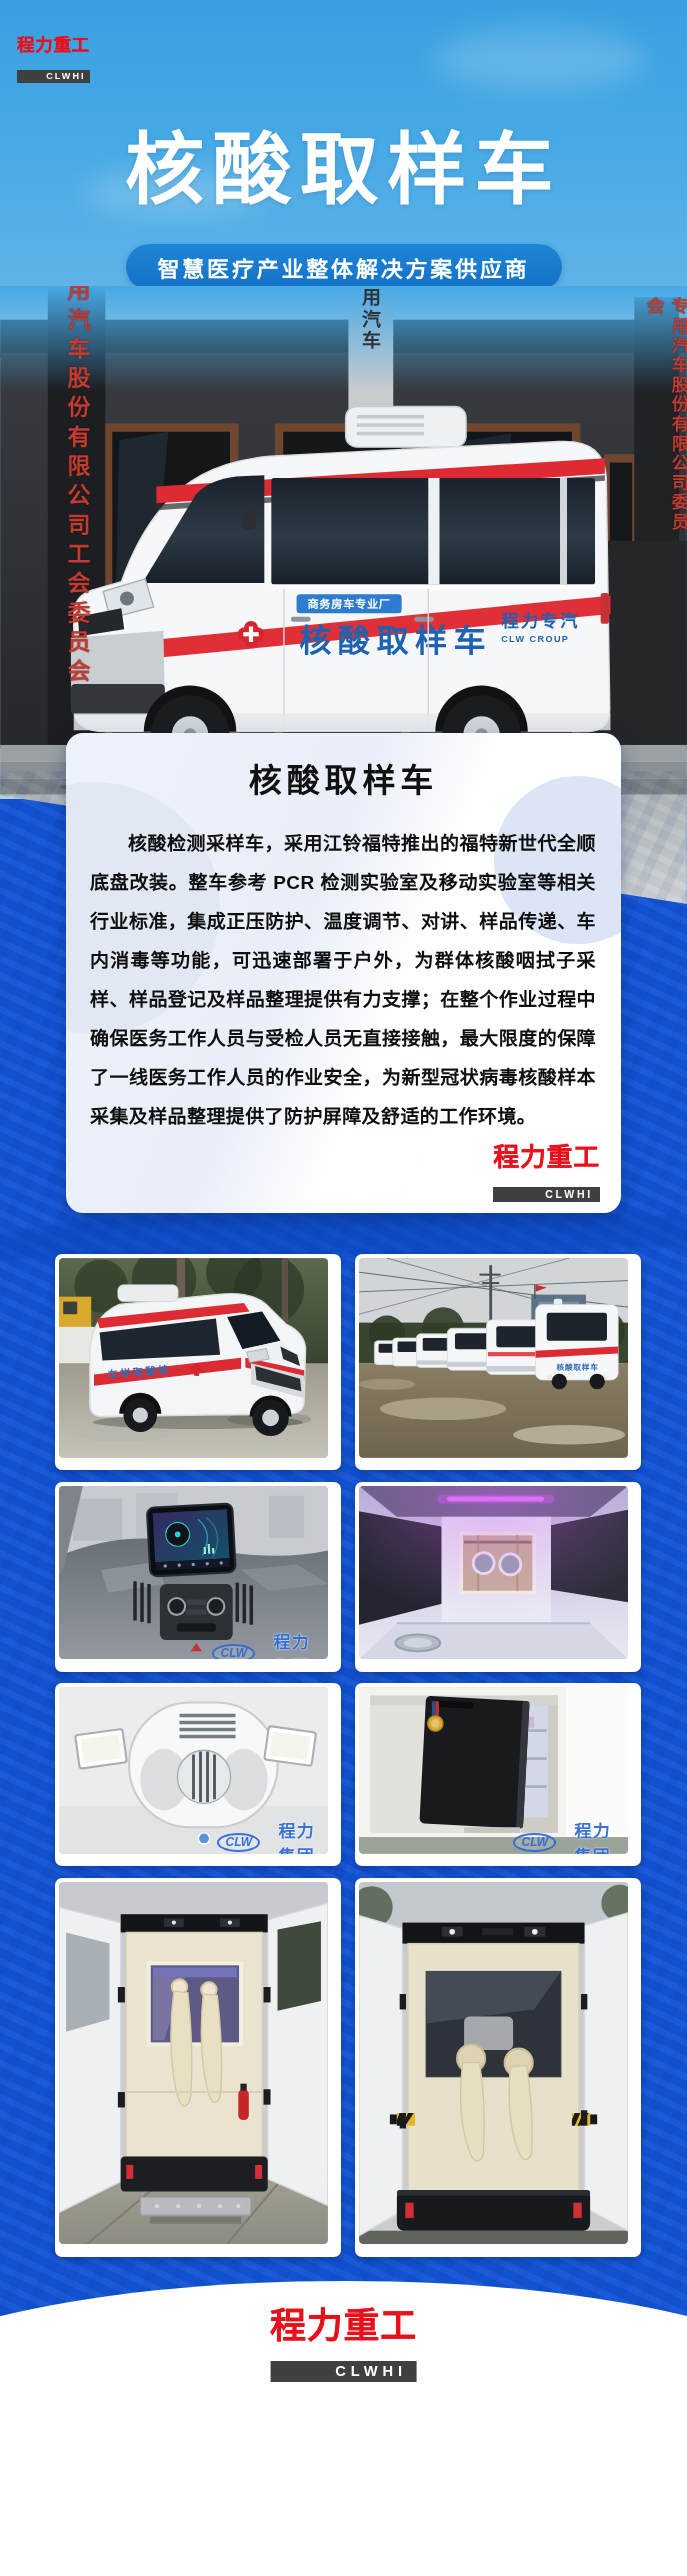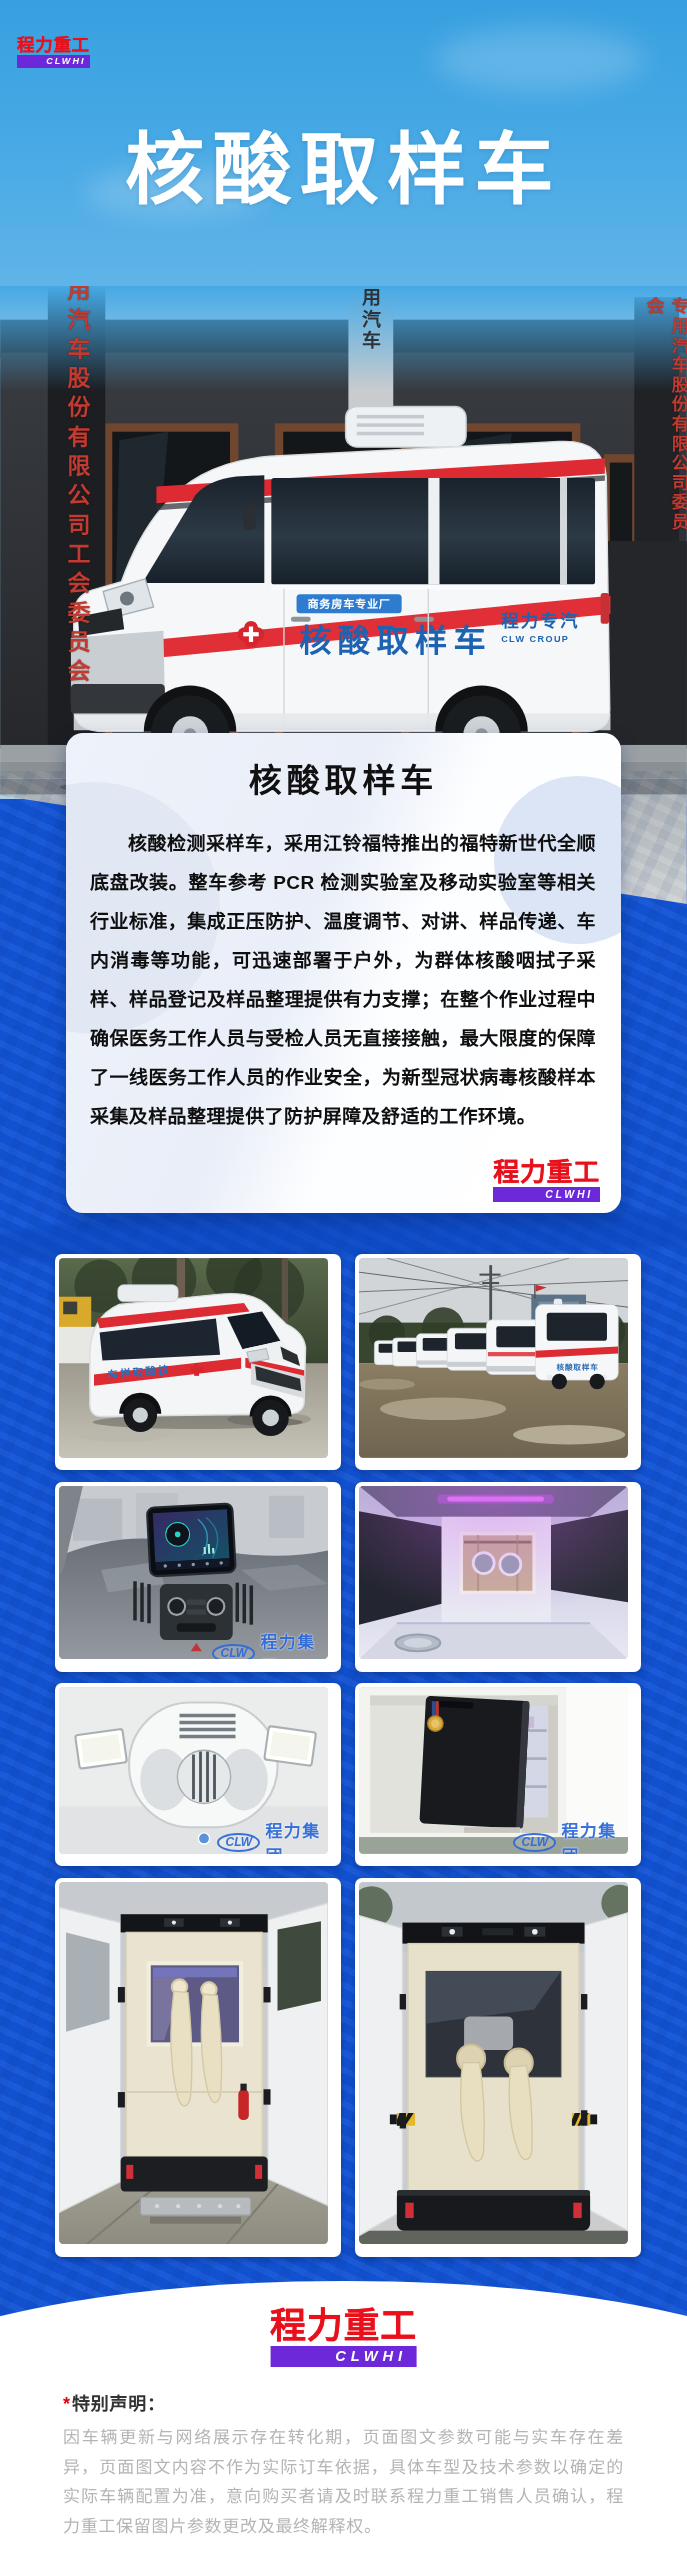--- a/index.html
+++ b/index.html
@@ -7,21 +7,21 @@
 
   
   .sky{position:absolute;top:0;left:0;width:687px;height:799px;
     background:linear-gradient(180deg,#38a0e0 0%,#47a9e5 18%,#63b5e8 38%,#8fc8ea 60%,#b5d8ec 100%);}
   .cloud{position:absolute;border-radius:50%;background:rgba(255,255,255,.18);filter:blur(12.6px);}
 
   
   .logo{display:inline-block;text-align:right;}
   .logo-cn{color:#e8101b;font-weight:900;line-height:1.05;letter-spacing:0.7px;
     text-shadow:0 0 0.7px #e8101b;white-space:nowrap;}
-  .logo-en{background:#6d28d9;color:#fff;font-weight:800;font-style:italic;line-height:1.25;margin-top:1px;}
+  .logo-en{background:#404040;color:#fff;font-weight:800;line-height:1.25;margin-top:16px;}
   .logo--top{position:absolute;left:17px;top:36px;}
   .logo--top .logo-cn{font-size:17.5px;}
   .logo--top .logo-en{font-size:9px;letter-spacing:2.1px;padding:0.7px 4.2px;}
   .logo--card{position:absolute;right:21px;bottom:11.2px;}
   .logo--card .logo-cn{font-size:26px;}
   .logo--card .logo-en{font-size:10.5px;letter-spacing:2.8px;padding:0.7px 7px;}
   .logo--bottom{position:absolute;left:50%;top:2307px;transform:translateX(-50%);z-index:6;}
   .logo--bottom .logo-cn{font-size:36px;}
   .logo--bottom .logo-en{font-size:14.7px;letter-spacing:4.9px;padding:1.4px 9.8px;}
 
@@ -74,21 +74,21 @@
   .cell{position:absolute;background:#fff;border-radius:7px;padding:4.2px;
     box-shadow:0 2.8px 7px rgba(4,24,80,.35);}
   .cell-inner{position:relative;width:269px;border-radius:4.2px;overflow:hidden;background:#ccc;}
   .r1{top:1254px;height:208px;} .r1 .cell-inner{height:200px;}
   .r2{top:1482px;height:182px;} .r2 .cell-inner{height:173px;}
   .r3{top:1683px;height:175px;} .r3 .cell-inner{height:167px;}
   .r4{top:1878px;height:371px;} .r4 .cell-inner{height:362px;}
   .colL{left:55px;width:278px;} .colR{left:355px;width:278px;}
   .cell svg{display:block;}
 
-  .wm{position:absolute;display:flex;align-items:center;gap:5px;opacity:.95;}
+  .wm{position:absolute;display:flex;align-items:center;gap:18px;opacity:.95;}
   .wm-clw{font-weight:800;font-style:italic;font-size:12px;color:#2f6bd8;
     border:2.1px solid #2f6bd8;border-radius:50%;padding:0.7px 6.3px;background:rgba(255,255,255,.12);}
   .wm-cn{font-size:17px;font-weight:800;color:#2f6bd8;letter-spacing:1.4px;
     text-shadow:0 0 2.1px rgba(255,255,255,.9),0 0 0.7px #fff;}
 
   
   .bottom-curve{position:absolute;left:-147px;top:2281px;width:982px;height:323px;background:#ffffff;
     border-radius:491px 491px 0 0 / 123px 123px 0 0;z-index:5;}
   .footer-text{position:absolute;left:63px;top:2389px;width:561px;z-index:6;}
   .footer-head{font-size:18px;font-weight:800;color:#333;letter-spacing:0.7px;margin-bottom:8.4px;}
@@ -104,20 +104,21 @@
     <div class="cloud" style="left:435px;top:28px;width:210px;height:63px;"></div>
     <div class="cloud" style="left:84px;top:168px;width:182px;height:49px;"></div>
   </div>
 
   <div class="logo logo--top">
     <div class="logo-cn">程力重工</div>
     <div class="logo-en">CLWHI</div>
   </div>
 
   <div class="hero-title">核酸取样车</div>
+  <div class="hero-pill">智慧医疗产业整体解决方案供应商</div>
 
   <div class="hero-photo">
     <svg width="687" height="618" viewBox="0 0 980 882">
       <defs>
         <linearGradient id="hskyg" x1="0" y1="0" x2="0" y2="1">
           <stop offset="0" stop-color="#aecfe3"></stop>
             <stop offset="1" stop-color="#cfe0ea"></stop>
         </linearGradient>
         <linearGradient id="hfacade" x1="0" y1="0" x2="0" y2="1">
           <stop offset="0" stop-color="#383b40"></stop>
@@ -621,19 +622,15 @@
           <rect x="317" y="326" width="9" height="22" fill="#1a1c1f"></rect>
       </svg>
     </div>
   </div>
 
   <div class="bottom-curve"></div>
   <div class="logo logo--bottom">
     <div class="logo-cn">程力重工</div>
     <div class="logo-en">CLWHI</div>
   </div>
-  <div class="footer-text">
-    <div class="footer-head"><span class="star">*</span><span>特别声明：</span></div>
-    <div class="footer-body">因车辆更新与网络展示存在转化期，页面图文参数可能与实车存在差异，页面图文内容不作为实际订车依据，具体车型及技术参数以确定的实际车辆配置为准，意向购买者请及时联系程力重工销售人员确认，程力重工保留图片参数更改及最终解释权。</div>
-  </div>
 
 </div>
 
 
 </body></html>

